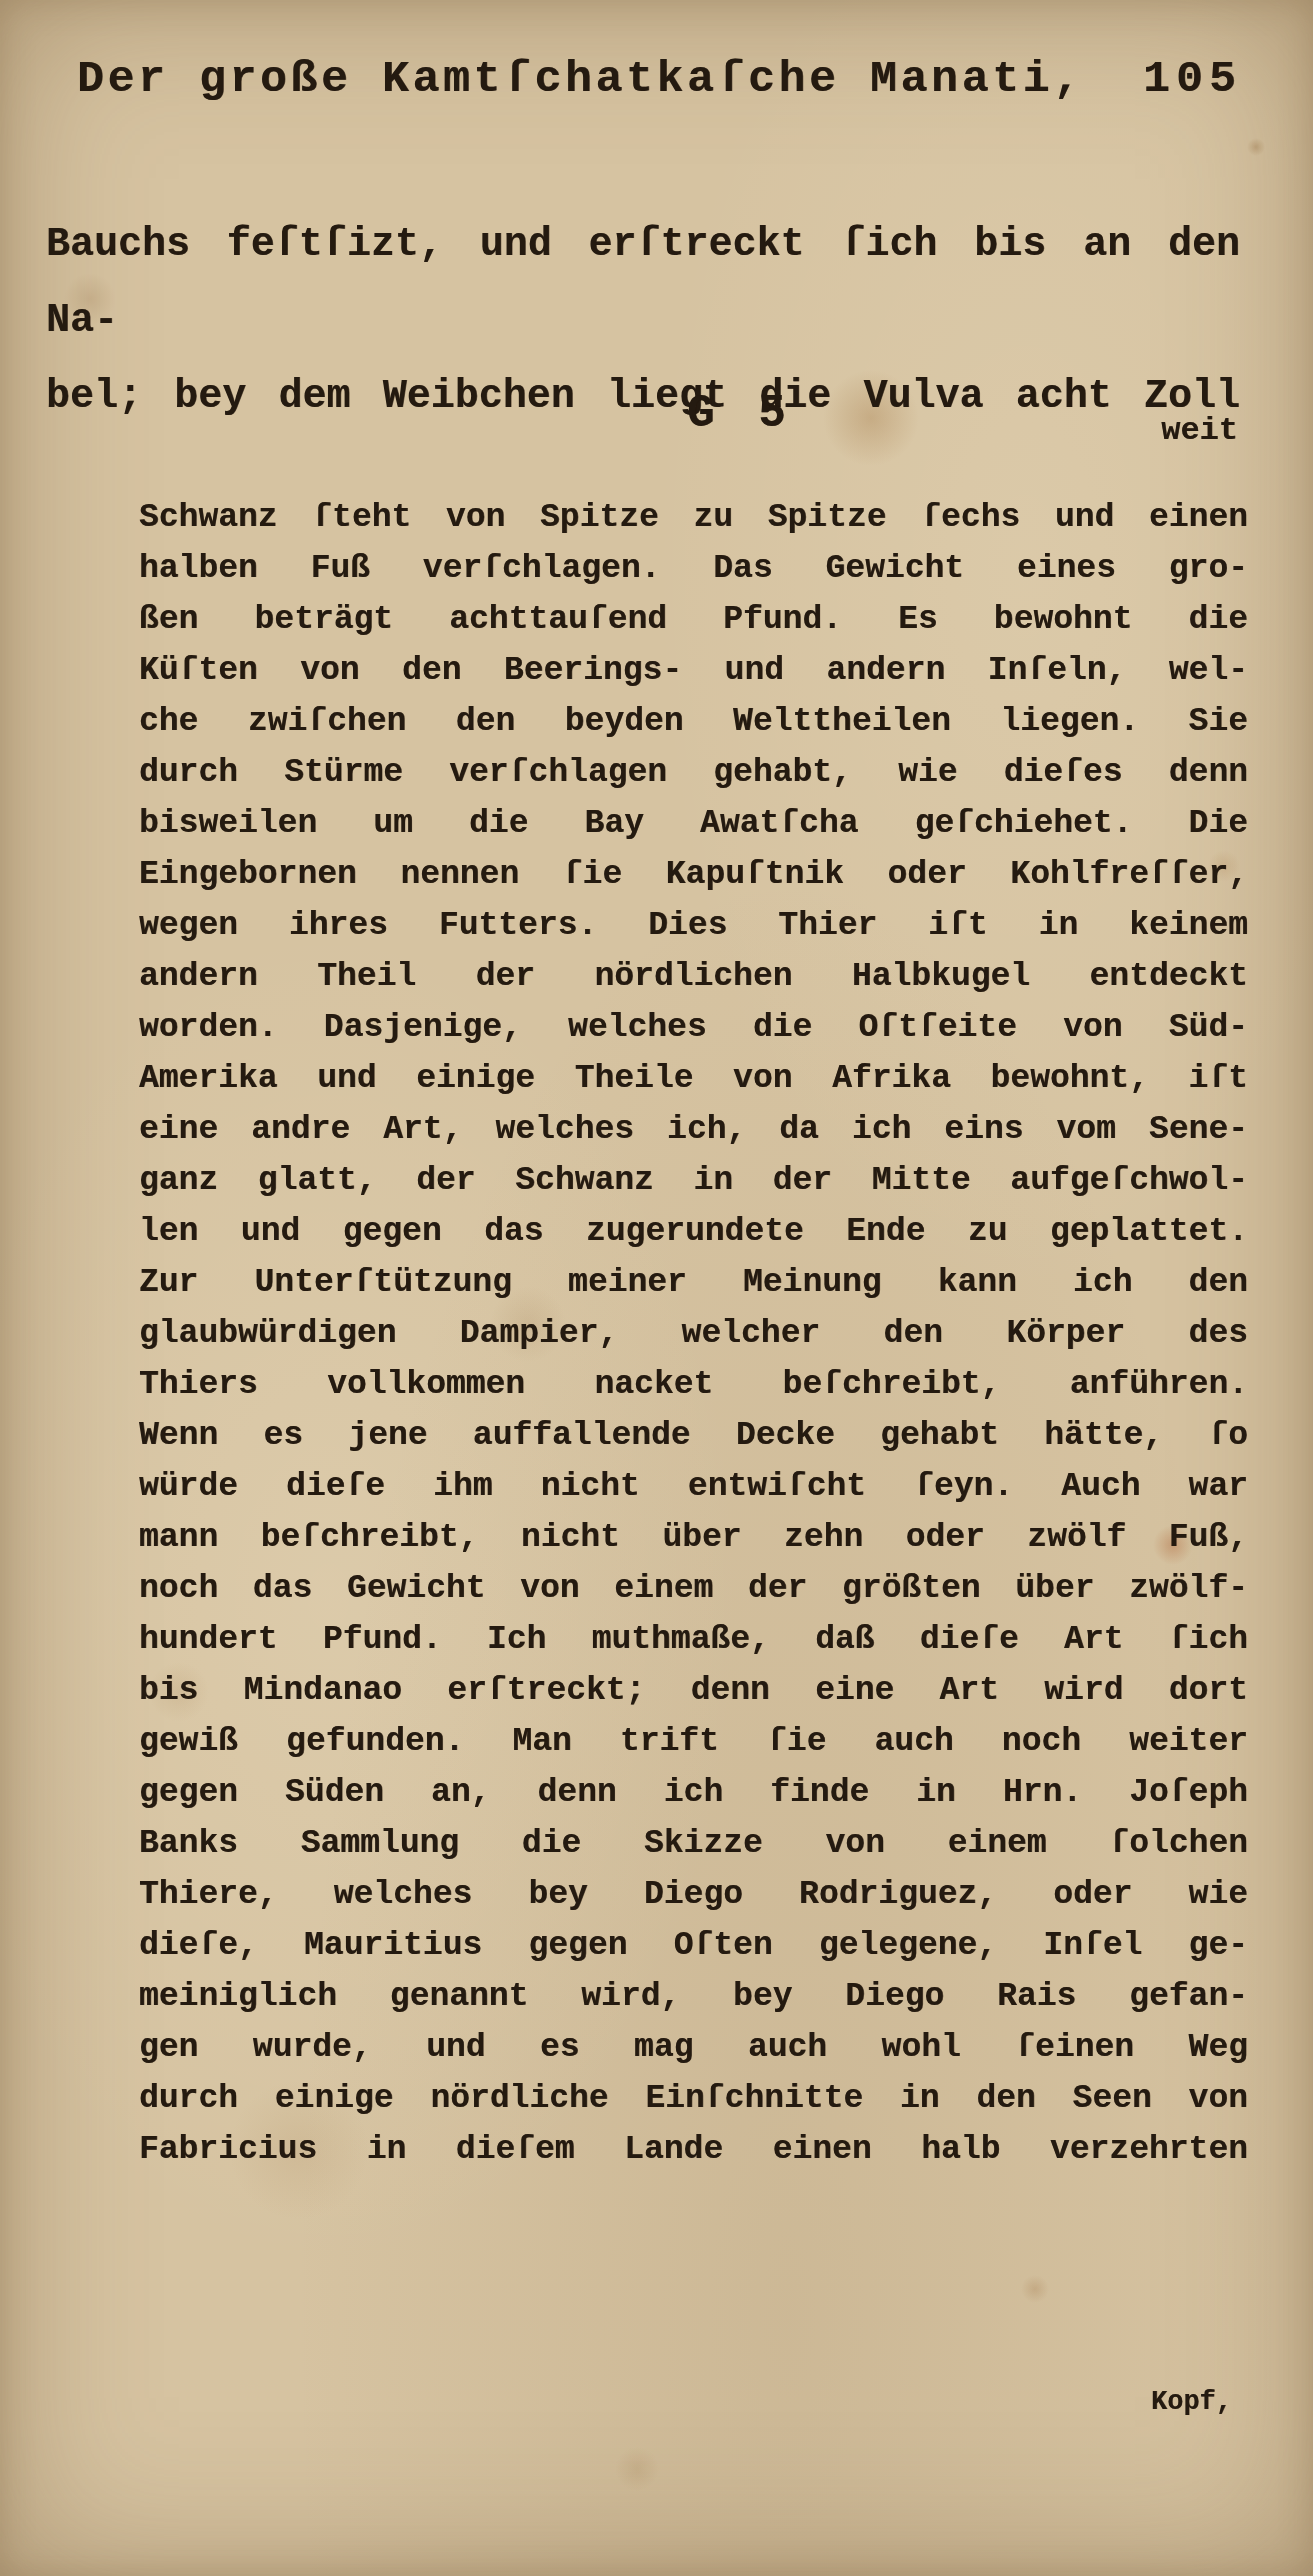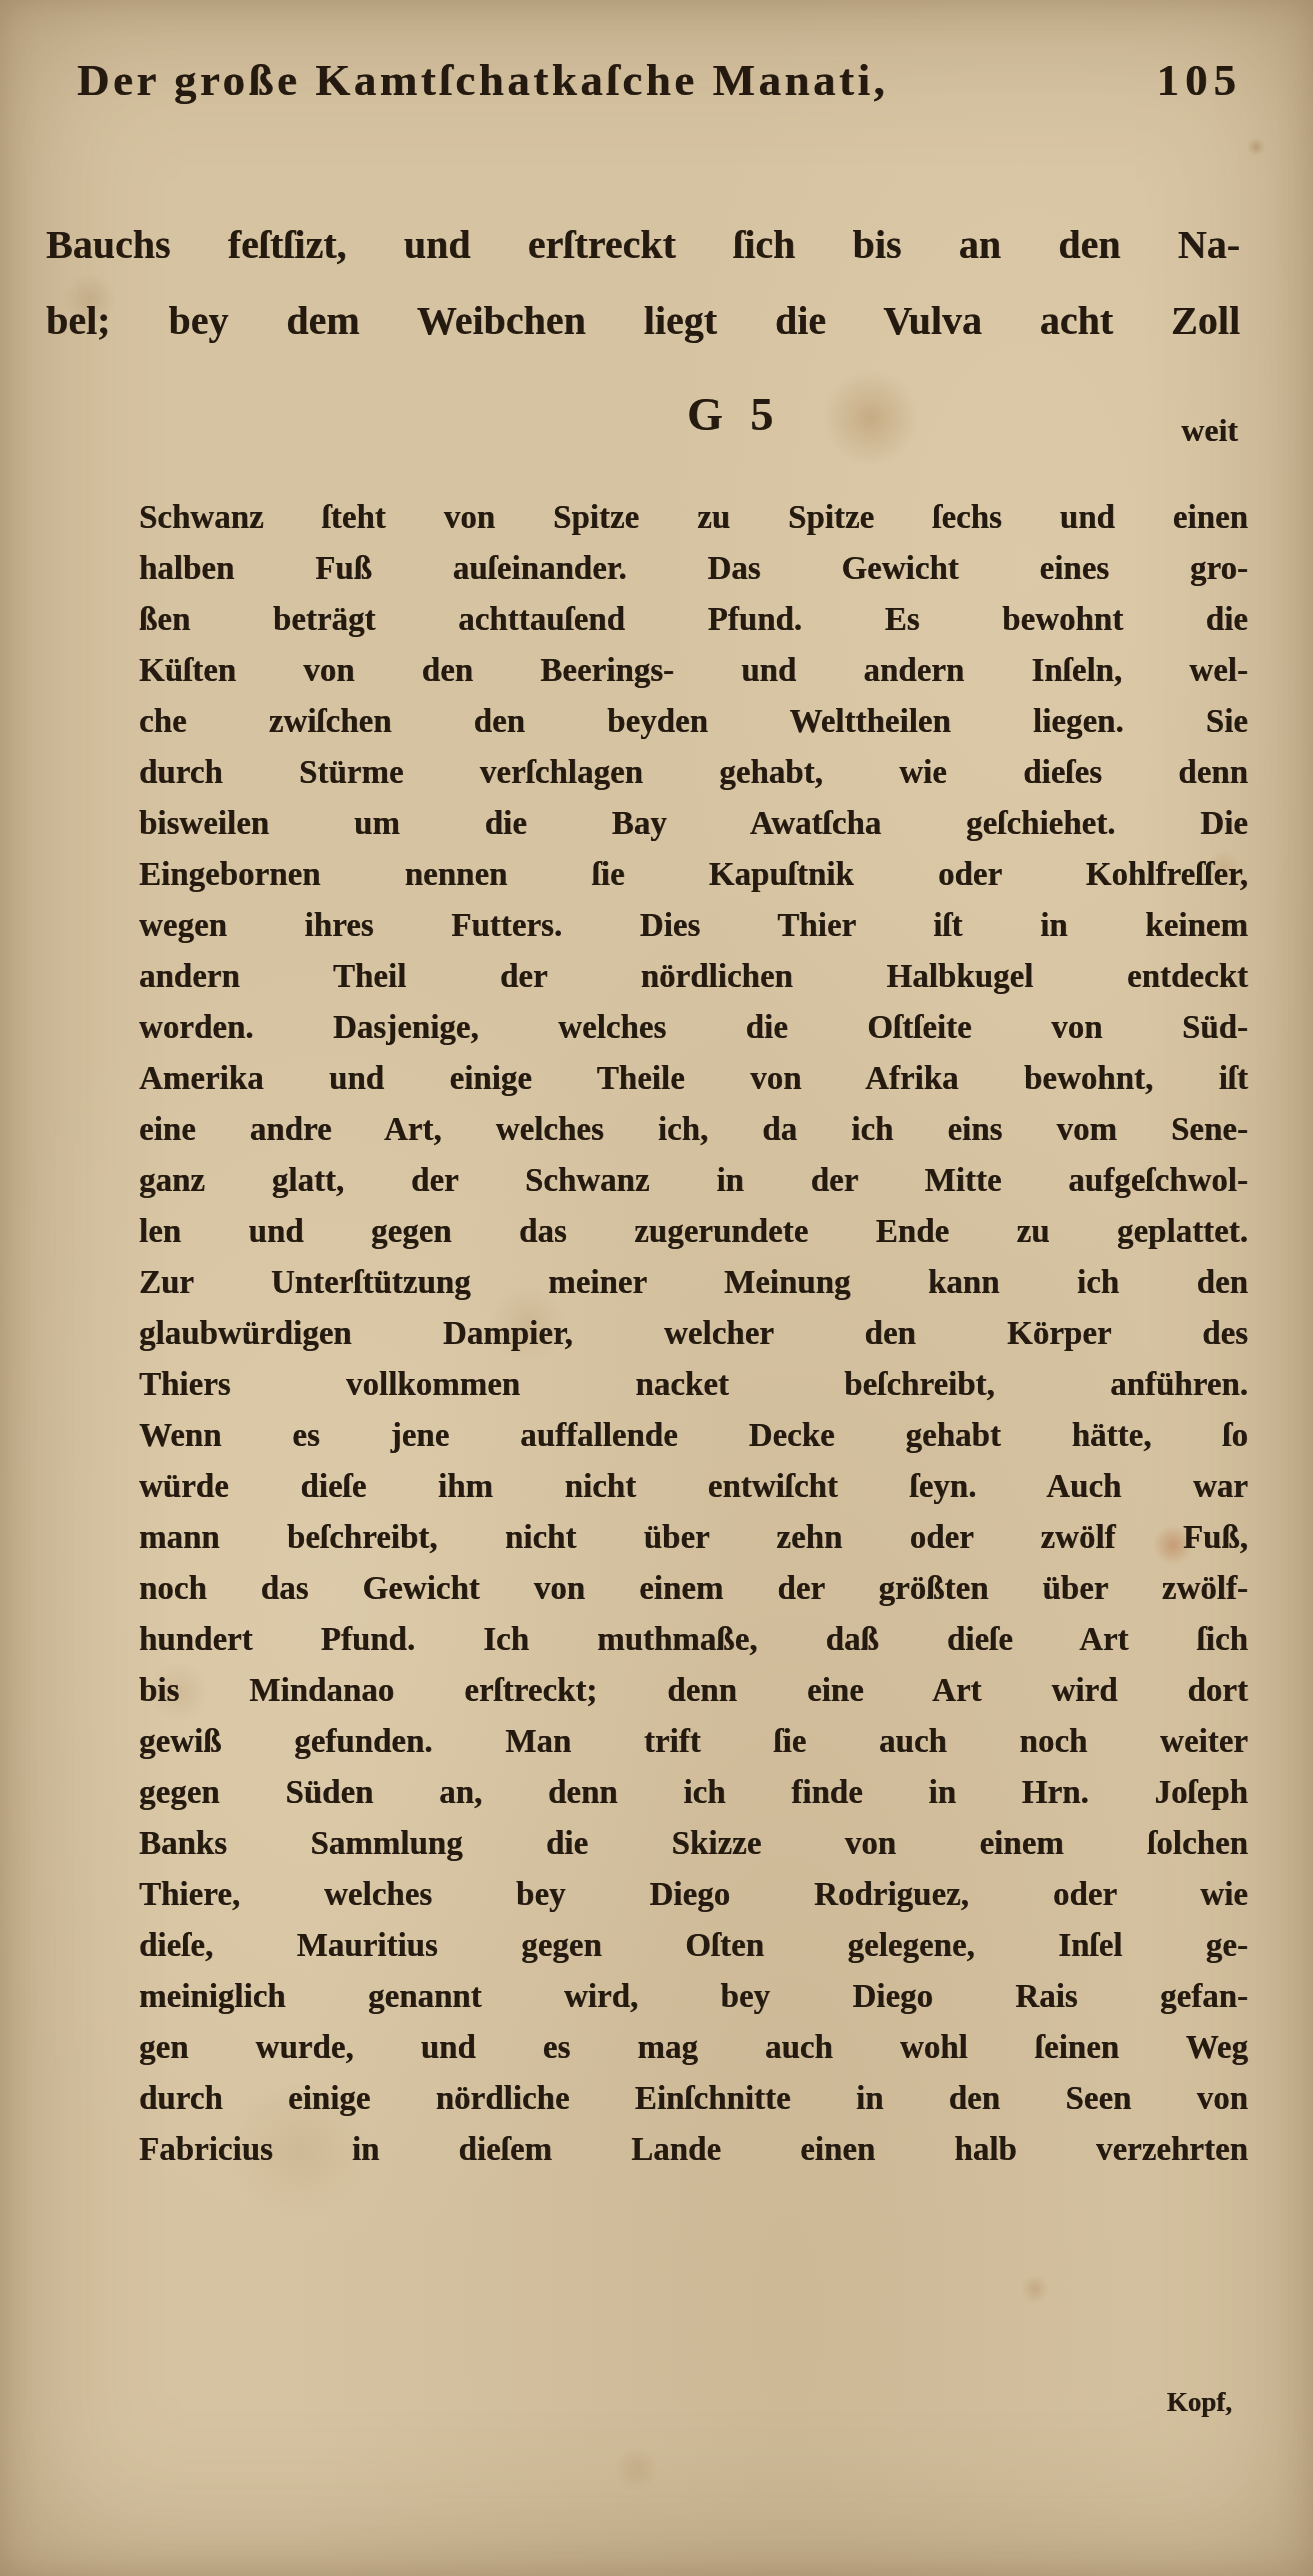--- a/index.html
+++ b/index.html
@@ -20,21 +20,21 @@
       radial-gradient(circle at 1256px 147px, rgba(140,95,45,.30), transparent 9px),
       radial-gradient(circle at 528px 1324px, rgba(145,105,60,.14), transparent 38px),
       radial-gradient(circle at 1035px 2289px, rgba(150,100,50,.22), transparent 14px),
       radial-gradient(circle at 637px 2469px, rgba(150,110,60,.16), transparent 22px),
       radial-gradient(circle at 179px 1692px, rgba(150,110,60,.14), transparent 30px),
       radial-gradient(circle at 1224px 866px, rgba(160,110,55,.18), transparent 16px),
       radial-gradient(ellipse at 25% 62%, rgba(255,246,222,.14), transparent 418px),
       radial-gradient(ellipse at 78% 22%, rgba(255,246,222,.12), transparent 378px),
       radial-gradient(ellipse at 60% 90%, rgba(120,90,50,.10), transparent 498px);
     box-shadow: inset 0 0 149px rgba(110,82,46,.42), inset 0 0 34px rgba(110,82,46,.25);
-    font-family: Liberation Serif, serif;
+    font-family: Liberation Mono, monospace;
     font-weight: 700;
     color: #241a10;
   }
   .ink { text-shadow: 0.4px 0.4px 0.6px rgba(38,24,10,.6); }
 
   .header {
     position: absolute; top: 54px; left: 77px; right: 72px;
     display: flex; justify-content: space-between; align-items: baseline;
     font-size: 45px; letter-spacing: 3.5px; white-space: nowrap;
   }
@@ -85,21 +85,21 @@
       <div class="line-lg">Bauchs feſtſizt, und erſtreckt ſich bis an den Na-</div>
       <div class="line-lg">bel; bey dem Weibchen liegt die Vulva acht Zoll</div>
     </div>
 
   <div class="sig-mark ink">G 5</div>
 
   <div class="catchword-top ink">weit</div>
 
   <div class="main-block ink">
       <div class="line-sm">Schwanz ſteht von Spitze zu Spitze ſechs und einen</div>
-      <div class="line-sm">halben Fuß auſeinander.  Das Gewicht eines gro-</div>
+      <div class="line-sm">halben Fuß verſchlagen.  Das Gewicht eines gro-</div>
       <div class="line-sm">ßen beträgt achttauſend Pfund.  Es bewohnt die</div>
       <div class="line-sm">Küſten von den Beerings- und andern Inſeln, wel-</div>
       <div class="line-sm">che zwiſchen den beyden Welttheilen liegen.  Sie</div>
       <div class="line-sm">durch Stürme verſchlagen gehabt, wie dieſes denn</div>
       <div class="line-sm">bisweilen um die Bay Awatſcha geſchiehet.  Die</div>
       <div class="line-sm">Eingebornen nennen ſie Kapuſtnik oder Kohlfreſſer,</div>
       <div class="line-sm">wegen ihres Futters.  Dies Thier iſt in keinem</div>
       <div class="line-sm">andern Theil der nördlichen Halbkugel entdeckt</div>
       <div class="line-sm">worden.  Dasjenige, welches die Oſtſeite von Süd-</div>
       <div class="line-sm">Amerika und einige Theile von Afrika bewohnt, iſt</div>

